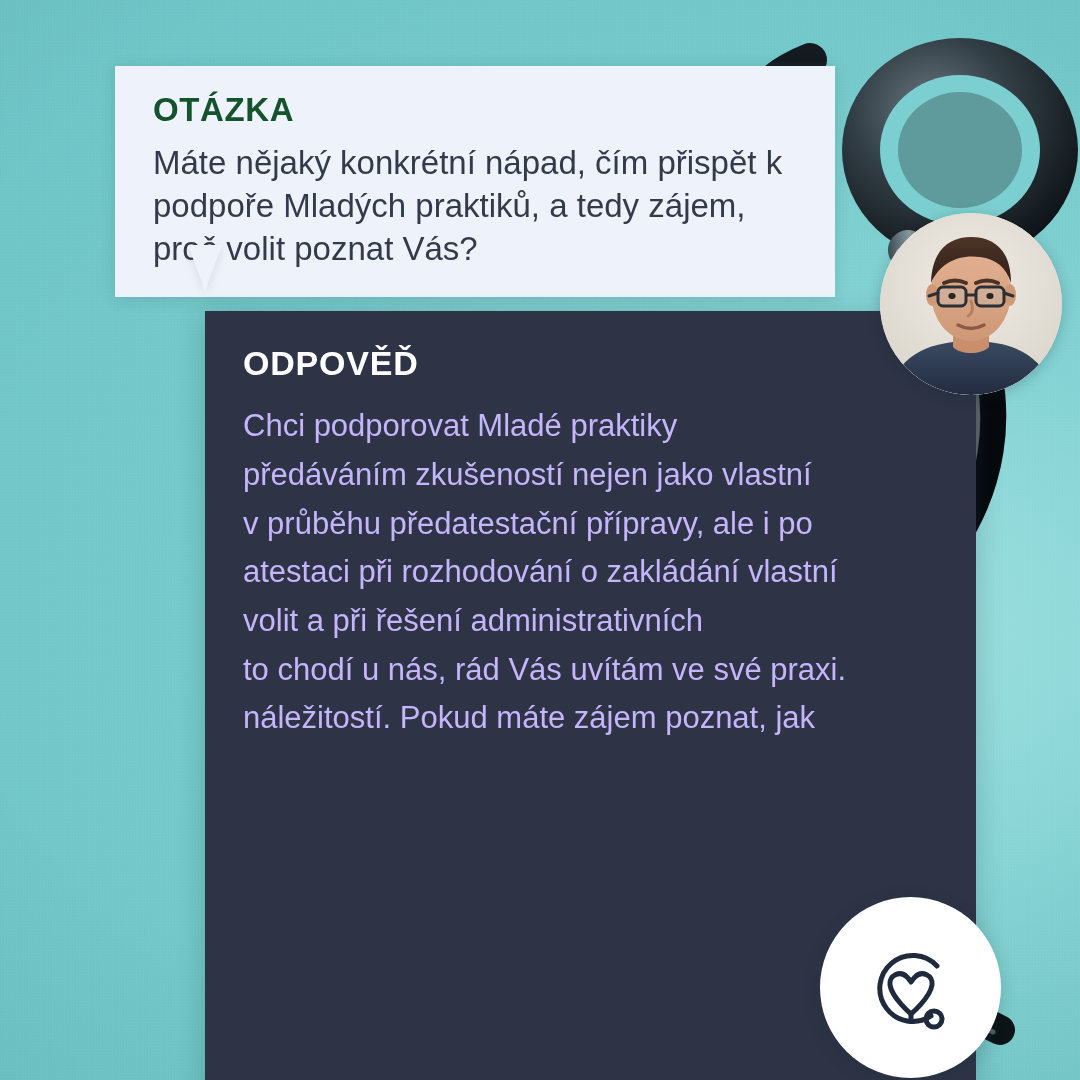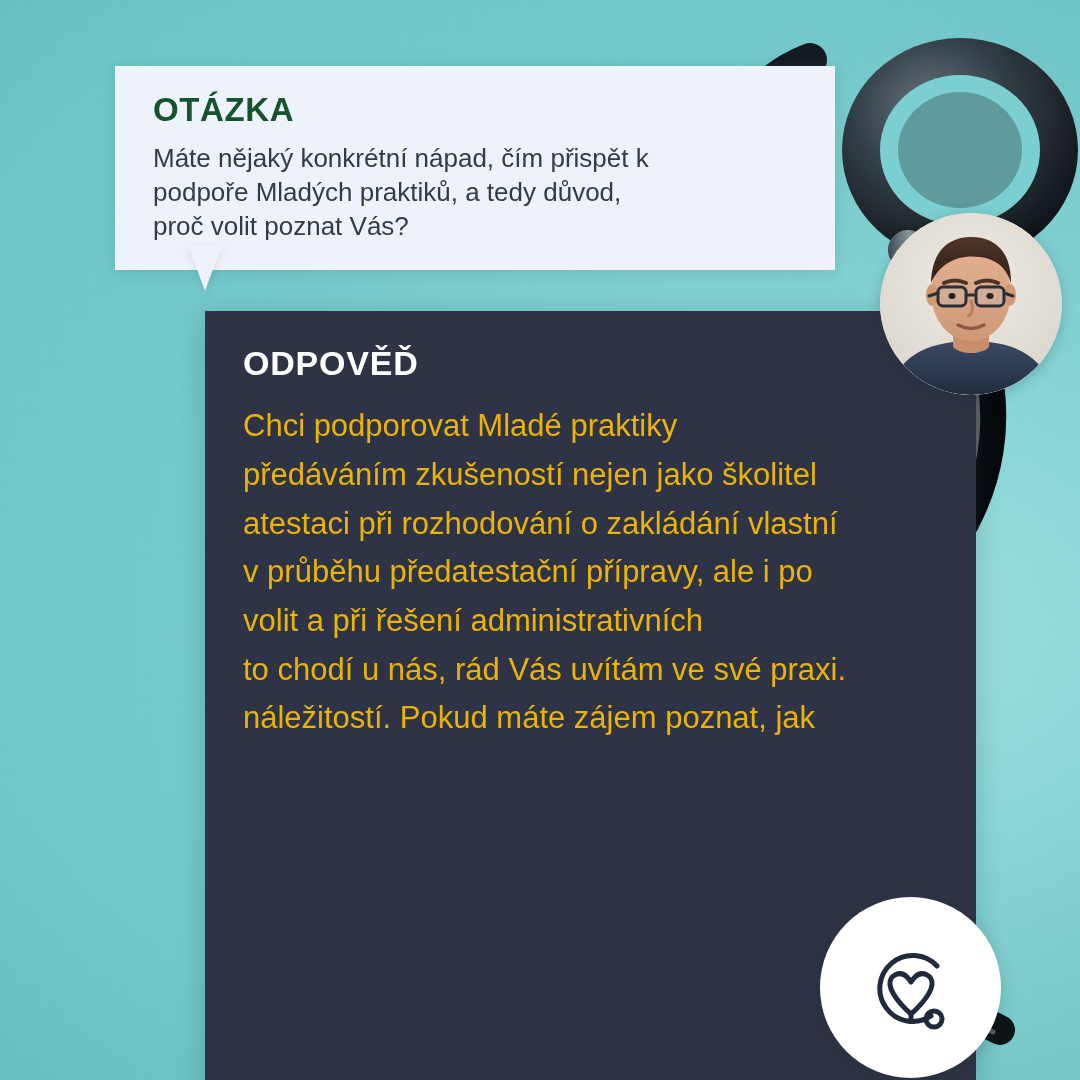--- a/index.html
+++ b/index.html
@@ -66,21 +66,21 @@
   }
   .q-title {
     font-size: 33px;
     font-weight: bold;
     letter-spacing: .6px;
     color: #14532d;
     margin: 0 0 14px 0;
     line-height: 1.1;
   }
   .q-body {
-    font-size: 26px;
+    font-size: 33px;
     line-height: 1.30;
     color: #333a49;
     margin: 0;
   }
   .q-body .ln { display: block; }
 
   
   .answer-card {
     position: absolute;
     left: 205px;
@@ -96,21 +96,21 @@
     font-size: 34px;
     font-weight: bold;
     letter-spacing: .8px;
     color: #ffffff;
     margin: 4px 0 20px 0;
     line-height: 1.1;
   }
   .a-body {
     font-size: 31px;
     line-height: 1.57;
-    color: #eab308;
+    color: #c4b5fd;
     margin: 0;
   }
   .a-body .ln { display: block; white-space: nowrap; }
 
   
   .avatar {
     position: absolute;
     left: 880px;
     top: 213px;
     width: 182px;
@@ -186,33 +186,33 @@
 
       <path d="M 282 415 C 300 470 292 512 258 540" stroke="#121a1f" stroke-width="26" fill="none" stroke-linecap="round"></path>
     </svg>
   </div>
   <div class="bg-vignette"></div>
 
   <div class="bubble">
     <h1 class="q-title">OTÁZKA</h1>
     <p class="q-body">
       <span class="ln">Máte nějaký konkrétní nápad, čím přispět k</span>
-      <span class="ln">podpoře Mladých praktiků, a tedy důvod,</span>
+      <span class="ln">podpoře Mladých praktiků, a tedy zájem,</span>
       <span class="ln">proč volit poznat Vás?</span>
     </p>
   </div>
   <div class="bubble-tail"></div>
 
   <div class="answer-card">
     <h2 class="a-title">ODPOVĚĎ</h2>
     <p class="a-body">
       <span class="ln">Chci podporovat Mladé praktiky</span>
-      <span class="ln">předáváním zkušeností nejen jako školitel</span>
+      <span class="ln">předáváním zkušeností nejen jako vlastní</span>
+      <span class="ln">v průběhu předatestační přípravy, ale i po</span>
       <span class="ln">atestaci při rozhodování o zakládání vlastní</span>
-      <span class="ln">v průběhu předatestační přípravy, ale i po</span>
       <span class="ln">volit a při řešení administrativních</span>
       <span class="ln">to chodí u nás, rád Vás uvítám ve své praxi.</span>
       <span class="ln">náležitostí. Pokud máte zájem poznat, jak</span>
     </p>
   </div>
 
   <div class="avatar">
     <svg width="182" height="182" viewBox="0 0 182 182" aria-hidden="true">
       <defs>
         <radialGradient id="avBg" cx="50%" cy="38%" r="72%">

